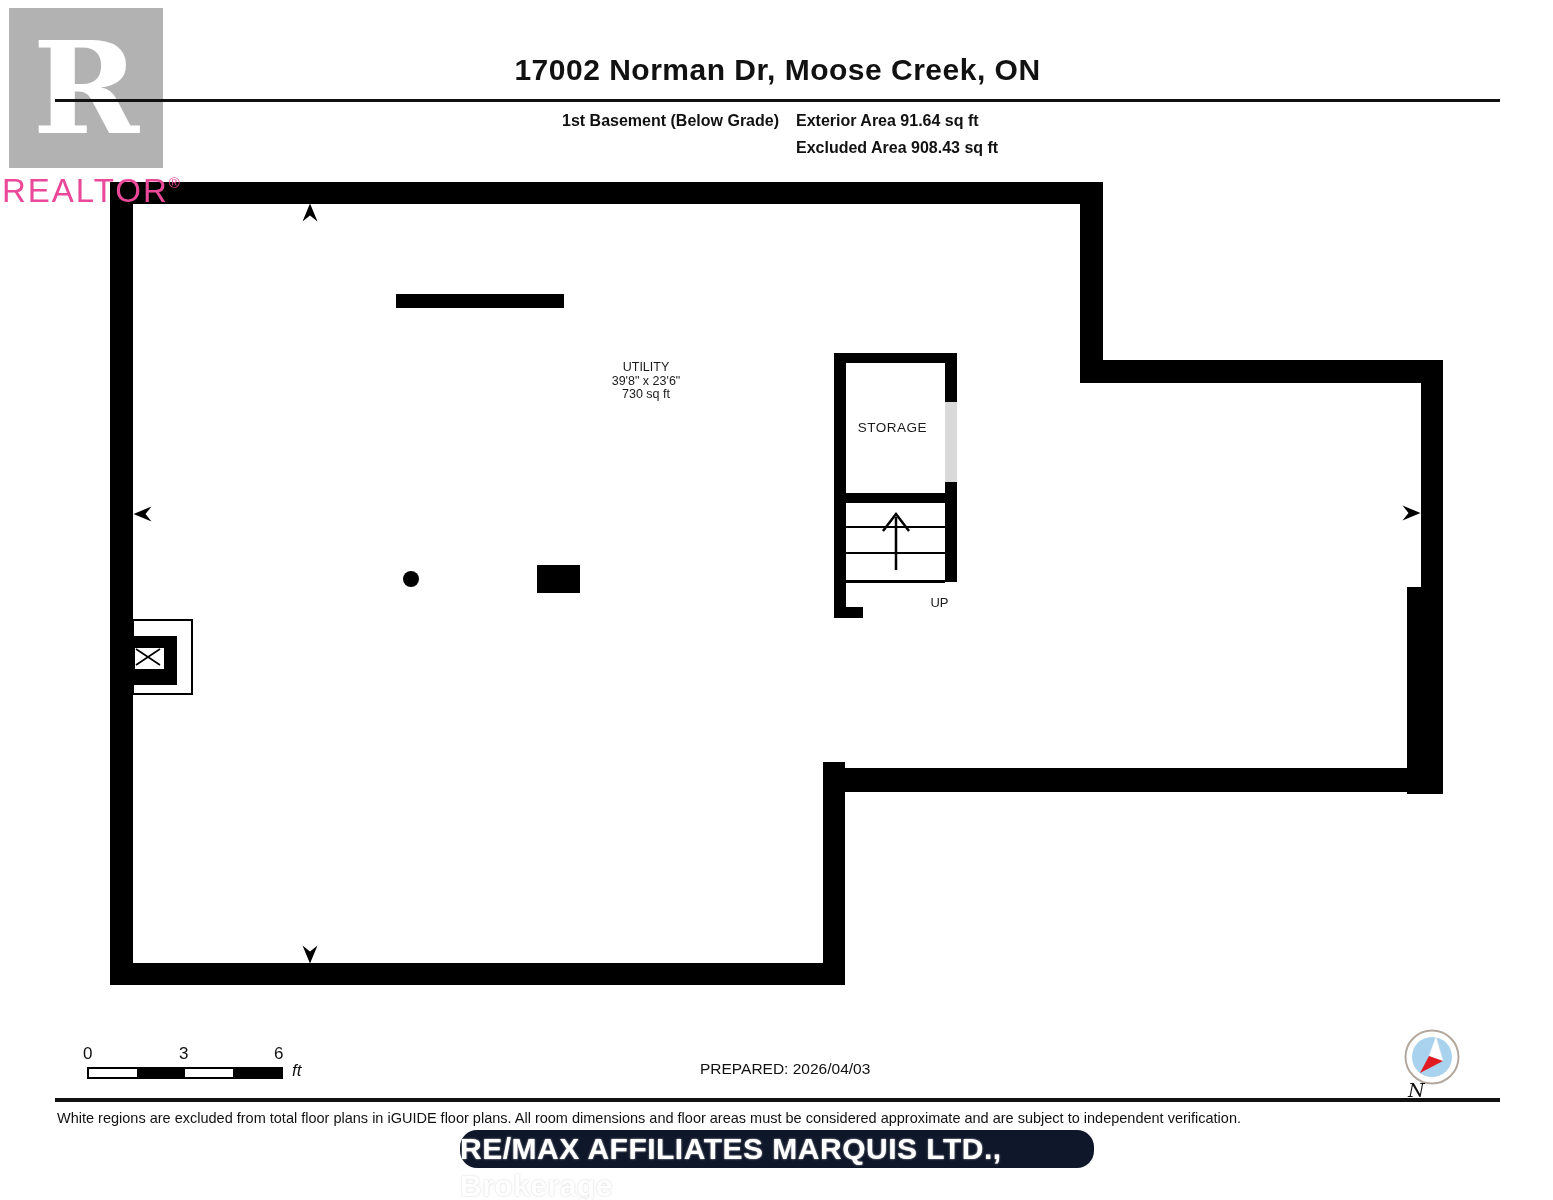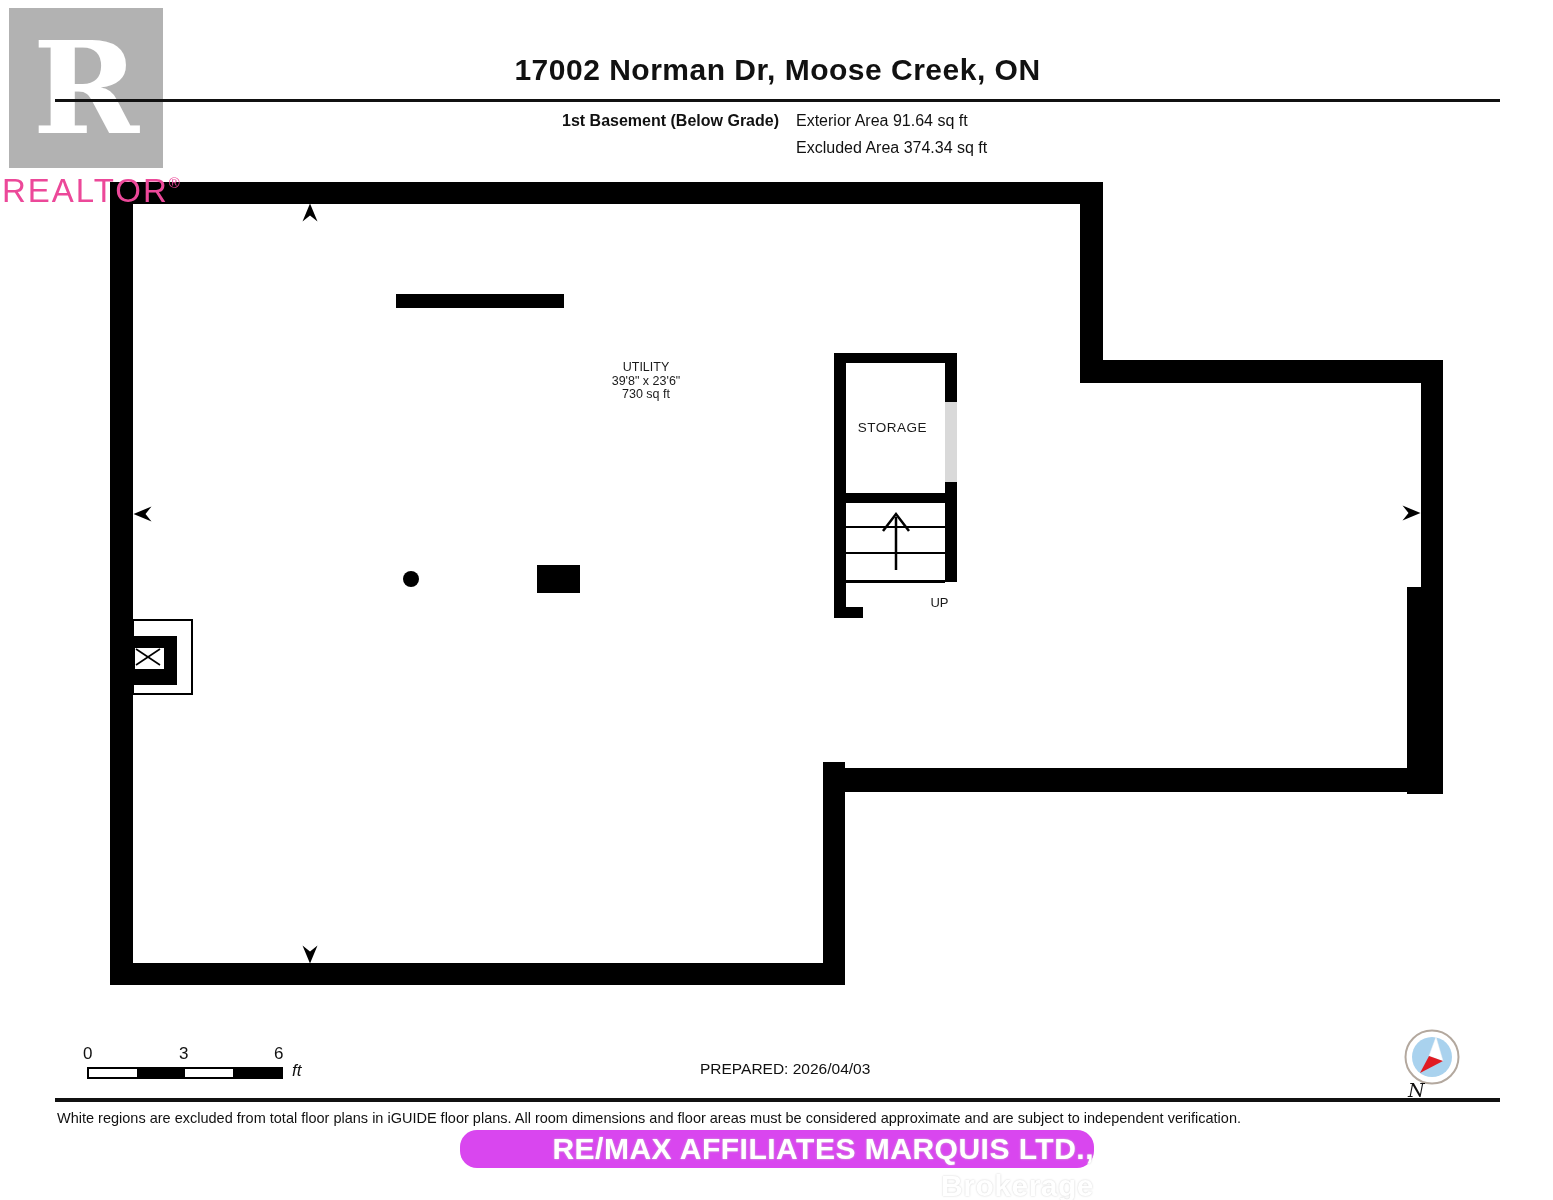--- a/index.html
+++ b/index.html
@@ -6,21 +6,21 @@
   #canvas{
     position:relative;width:1553px;height:1200px;background:#ffffff;
     font-family:"Liberation Sans", sans-serif;color:#111;overflow:hidden;
   }
   .abs{position:absolute;}
   .wall{position:absolute;background:#000;z-index:1;}
   .txt{position:absolute;z-index:2;white-space:nowrap;}
   
   .title{left:55px;top:53px;width:1445px;text-align:center;font-size:30px;font-weight:bold;letter-spacing:0.5px;}
   .rule{position:absolute;background:#111;z-index:7;}
-  .hdr-line{font-size:16px;}
+  .hdr-line{font-size:16px;font-weight:bold;}
   .bold{font-weight:bold;}
   
   .logo-square{left:9px;top:8px;width:154px;height:160px;background:#b2b2b2;z-index:6;
     display:flex;align-items:center;justify-content:center;
     color:#fff;font-family:"DejaVu Serif", serif;font-weight:bold;font-size:128px;line-height:1;}
   .logo-word{left:2px;top:172px;z-index:6;color:#ec4899;font-size:33px;letter-spacing:2px;font-weight:500;}
   .logo-reg{font-size:15px;vertical-align:14px;}
   
   .room-label{position:absolute;z-index:3;text-align:center;color:#1a1a1a;}
   .utility{left:566px;top:361px;width:160px;font-size:12.5px;line-height:13.5px;}
@@ -34,39 +34,39 @@
   .door-strip{position:absolute;background:#d9d9d9;z-index:2;}
   .tread{position:absolute;background:#000;z-index:2;}
   svg.overlay{position:absolute;left:0;top:0;z-index:5;pointer-events:none;}
   
   .tick{font-size:17px;}
   .bar{left:87px;top:1067px;width:192px;height:8px;border:2px solid #000;z-index:2;
     background:linear-gradient(90deg,#fff 0 25%,#000 25% 50%,#fff 50% 75%,#000 75% 100%);}
   .prepared{left:700px;top:1060px;font-size:15.5px;font-weight:500;}
   .north{left:1408px;top:1079px;font-size:19px;font-style:italic;font-family:"DejaVu Serif", serif;}
   .disclaimer{left:57px;top:1110px;font-size:14.5px;}
-  .watermark{left:460px;top:1130px;width:634px;height:38px;background:#d946ef;border-radius:17px;
+  .watermark{left:460px;top:1130px;width:634px;height:38px;background:#0f172a;border-radius:17px;
     color:#ffffff;text-shadow:0 0 2px #cccccc;font-size:30px;font-weight:600;letter-spacing:0.5px;
-    text-align:right;line-height:37px;z-index:2;}
+    text-align:left;line-height:37px;z-index:2;}
 </style>
 </head>
 <body>
 
 <div id="canvas">
 
   <div class="abs logo-square">
     <span>R</span>
   </div>
   <div class="abs logo-word"><span>REALTOR</span><span class="logo-reg">®</span></div>
 
   <div class="txt title">17002 Norman Dr, Moose Creek, ON</div>
   <div class="rule" style="left:55px;top:99px;width:1445px;height:3px;"></div>
   <div class="txt hdr-line bold" style="left:400px;top:112px;width:379px;text-align:right;">1st Basement (Below Grade)</div>
   <div class="txt hdr-line" style="left:796px;top:112px;">Exterior Area 91.64 sq ft</div>
-  <div class="txt hdr-line" style="left:796px;top:139px;">Excluded Area 374.34 sq ft</div>
+  <div class="txt hdr-line" style="left:796px;top:139px;">Excluded Area 908.43 sq ft</div>
 
   <div>
     <div class="wall" style="left:110px;top:182px;width:23px;height:803px;"></div>
     <div class="wall" style="left:110px;top:182px;width:993px;height:22px;"></div>
     <div class="wall" style="left:1080px;top:182px;width:23px;height:201px;"></div>
     <div class="wall" style="left:1080px;top:360px;width:363px;height:23px;"></div>
     <div class="wall" style="left:1421px;top:360px;width:22px;height:227px;"></div>
     <div class="wall" style="left:1407px;top:587px;width:36px;height:207px;"></div>
     <div class="wall" style="left:845px;top:768px;width:598px;height:24px;"></div>
     <div class="wall" style="left:823px;top:762px;width:22px;height:223px;"></div>

